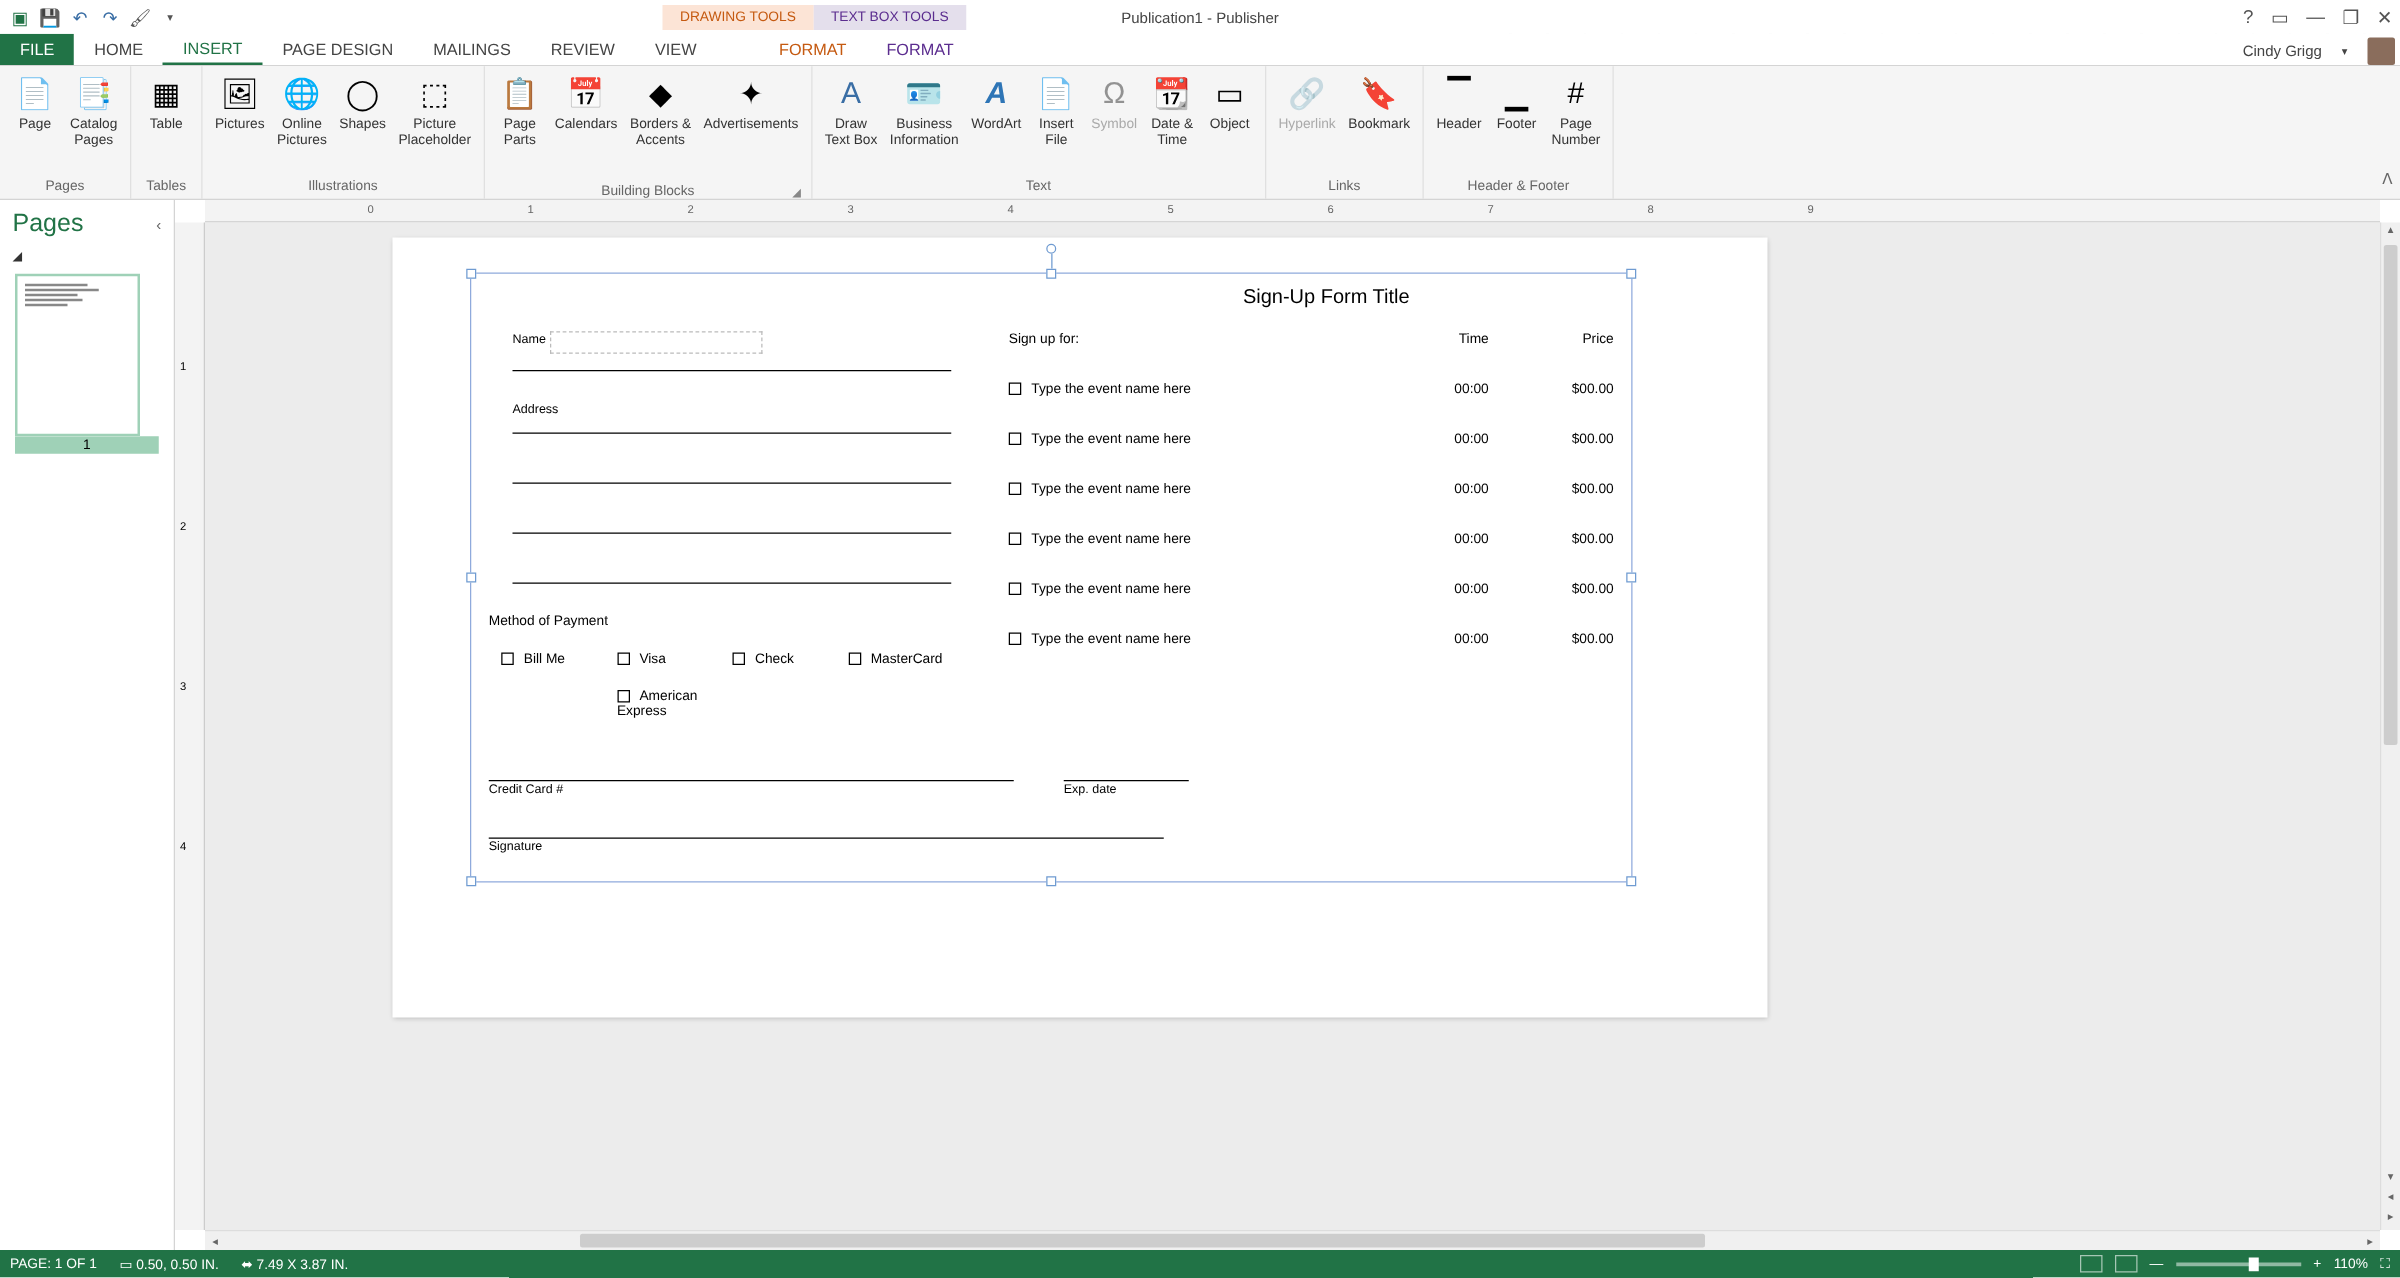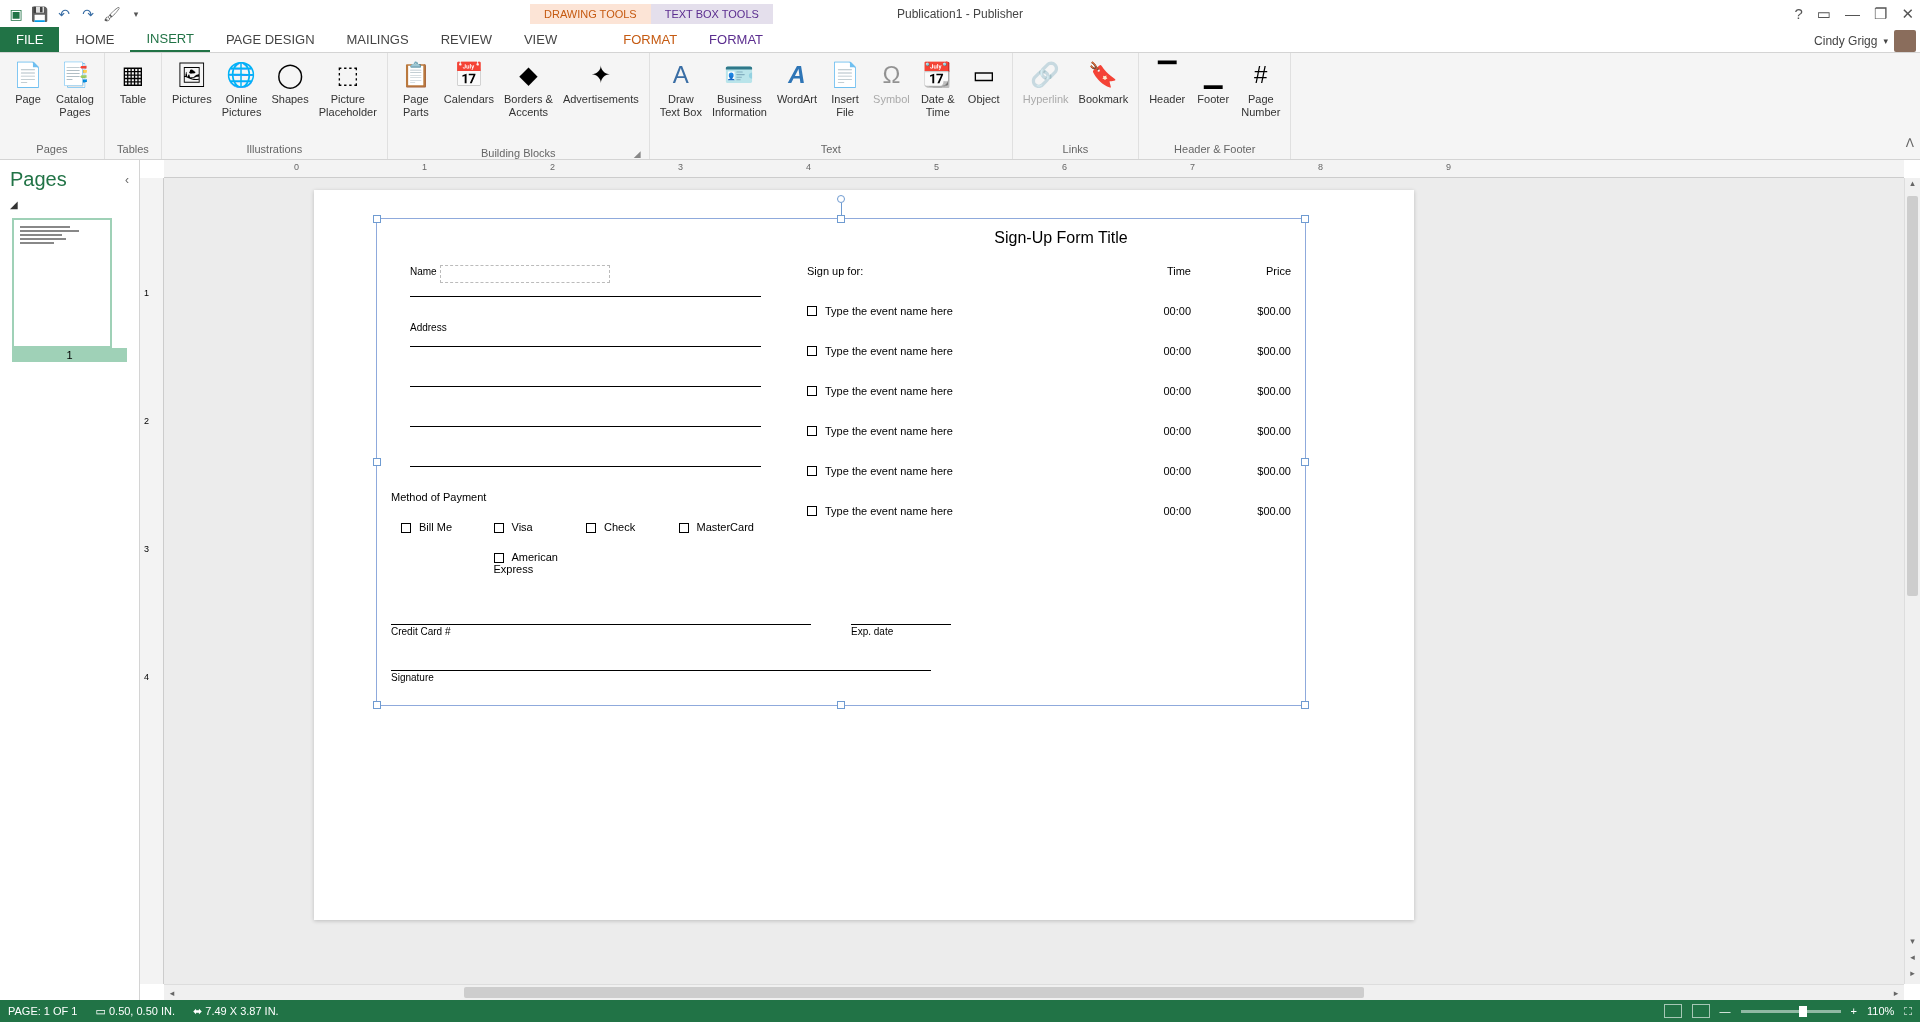--- a/index.html
+++ b/index.html
@@ -9,21 +9,21 @@
 .titlebar { height: 27px; background: #fff; display: flex; align-items: center; position: relative; }
 .qat { display: flex; align-items: center; gap: 4px; padding-left: 6px; }
 .qat-icon { width: 20px; height: 20px; display: flex; align-items: center; justify-content: center; font-size: 14px; }
 .app-title { position: absolute; left: 50%; transform: translateX(-50%); font-size: 12px; color: #444; }
 .context-tabs { position: absolute; left: 530px; display: flex; gap: 0; }
 .ctx-tab { padding: 4px 14px; font-size: 11px; font-weight: 400; text-align: right; }
 .ctx-drawing { background: #fce4d6; color: #c55a11; }
 .ctx-textbox { background: #e4dfec; color: #5b2d8f; }
 .win-controls { position: absolute; right: 6px; display: flex; gap: 14px; align-items: center; }
 .win-btn { font-size: 15px; color: #555; cursor: pointer; }
-.user-area { position: absolute; right: 4px; top: 30px; display: flex; align-items: center; gap: 6px; font-size: 12px; color: #444; }
+.user-area { position: absolute; right: 4px; top: 30px; display: flex; align-items: center; gap: 16px; font-size: 12px; color: #444; }
 .avatar { width: 22px; height: 22px; background: #8a6d5c; border-radius: 2px; }
 
 
 .ribbon-tabs { height: 26px; display: flex; align-items: stretch; background: #fff; border-bottom: 1px solid #d4d4d4; }
 .ribbon-tab { padding: 0 16px; font-size: 13px; display: flex; align-items: center; color: #444; cursor: pointer; }
 .ribbon-tab.file { background: #217346; color: #fff; }
 .ribbon-tab.active { color: #217346; border-bottom: 2px solid #217346; }
 .ribbon-tab.format1 { color: #c55a11; }
 .ribbon-tab.format2 { color: #5b2d8f; }
 
@@ -51,21 +51,21 @@
 .thumb-content { position: absolute; top: 6px; left: 6px; right: 6px; }
 .thumb-line { height: 2px; background: #888; margin-bottom: 2px; }
 .thumb-num-bar { background: #9fd1b7; text-align: center; font-size: 11px; padding: 1px 0; }
 
 .edit-area { flex: 1; position: relative; background: #fff; overflow: hidden; }
 .ruler-h { position: absolute; top: 0; left: 24px; right: 16px; height: 18px; background: #f3f3f3; border-bottom: 1px solid #ccc; font-size: 9px; color: #666; overflow: hidden; }
 .ruler-v { position: absolute; top: 18px; left: 0; bottom: 16px; width: 24px; background: #f3f3f3; border-right: 1px solid #ccc; }
 .ruler-tick-h { position: absolute; top: 2px; font-size: 9px; }
 .ruler-tick-v { position: absolute; left: 4px; font-size: 9px; }
 .canvas-bg { position: absolute; top: 18px; left: 24px; right: 16px; bottom: 16px; background: #ececec; overflow: auto; }
-.page { position: absolute; left: 150px; top: 12px; width: 1100px; height: 730px; background: #fff; box-shadow: 0 1px 4px rgba(0,0,0,.2); }
+.page { position: absolute; left: 150px; top: 12px; width: 1100px; height: 624px; background: #fff; box-shadow: 0 1px 4px rgba(0,0,0,.2); }
 
 
 .textbox-sel { position: absolute; left: 62px; top: 28px; width: 930px; height: 488px; border: 1px solid #8faadc; }
 .sel-handle { position: absolute; width: 8px; height: 8px; background: #fff; border: 1px solid #6f9bd1; }
 .sel-handle.tl { left: -4px; top: -4px; }
 .sel-handle.tr { right: -4px; top: -4px; }
 .sel-handle.bl { left: -4px; bottom: -4px; }
 .sel-handle.br { right: -4px; bottom: -4px; }
 .sel-handle.ml { left: -4px; top: 50%; margin-top: -4px; }
 .sel-handle.mr { right: -4px; top: 50%; margin-top: -4px; }

